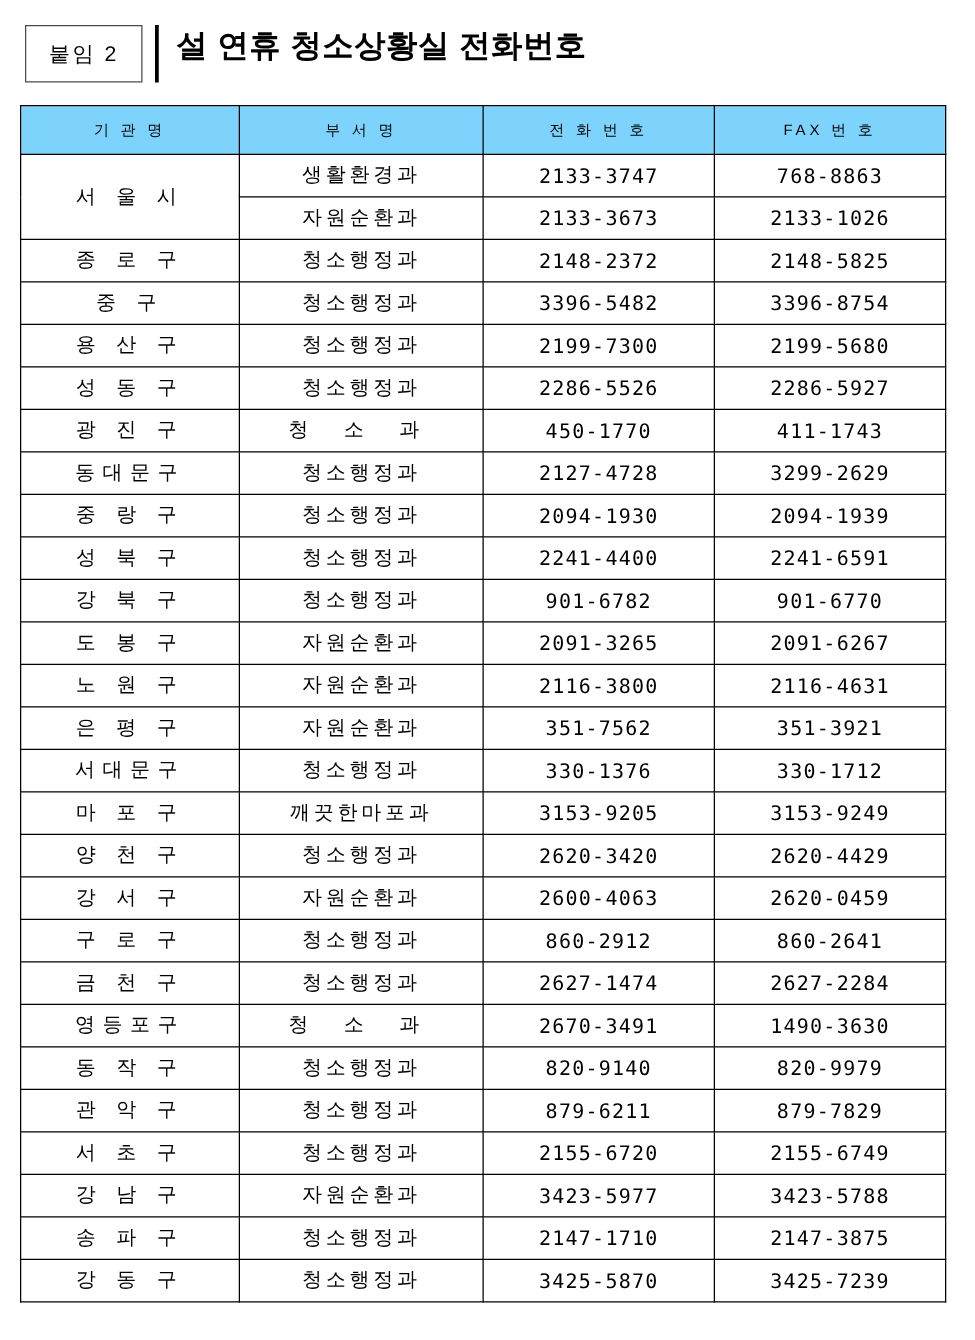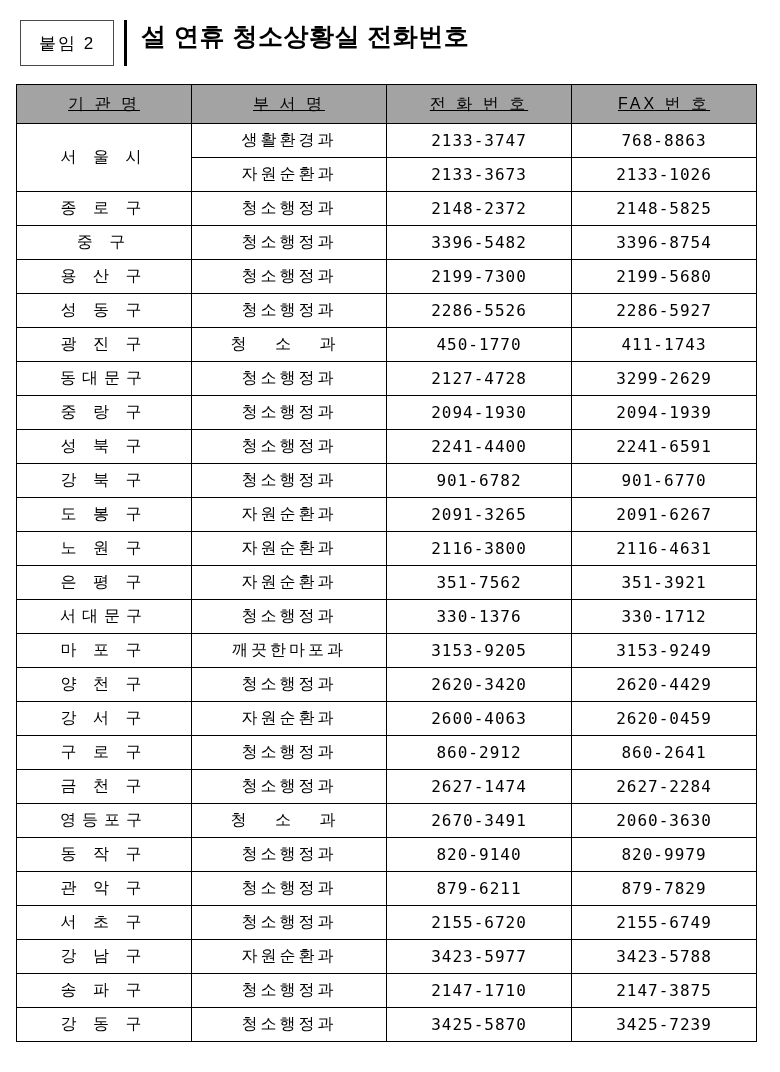--- a/index.html
+++ b/index.html
@@ -67,26 +67,25 @@
     border: 1px solid #000000;
     text-align: center;
     vertical-align: middle;
     font-size: 16px;
     height: 33px;
     padding: 0 2px;
     background: #ffffff;
     white-space: nowrap;
   }
   table.phone-table th {
-    background: #a3a3a3;
+    background: #7dd3fc;
     height: 38px;
     font-weight: normal;
     letter-spacing: 3px;
-    font-size: 16px;
-    text-decoration: underline;
+    font-size: 12px;
   }
   col.c-org   { width: 175px; }
   col.c-dept  { width: 195px; }
   col.c-tel   { width: 185px; }
   col.c-fax   { width: 185px; }
 
   td.org {
     letter-spacing: 6px;
     padding-left: 6px;
   }
@@ -249,21 +248,21 @@
         <tr>
           <td class="org">금 천 구</td>
           <td class="dept">청소행정과</td>
           <td class="num">2627-1474</td>
           <td class="num">2627-2284</td>
         </tr>
         <tr>
           <td class="org">영등포구</td>
           <td class="dept spaced-dept">청   소   과</td>
           <td class="num">2670-3491</td>
-          <td class="num">2060-3630</td>
+          <td class="num">1490-3630</td>
         </tr>
         <tr>
           <td class="org">동 작 구</td>
           <td class="dept">청소행정과</td>
           <td class="num">820-9140</td>
           <td class="num">820-9979</td>
         </tr>
         <tr>
           <td class="org">관 악 구</td>
           <td class="dept">청소행정과</td>

